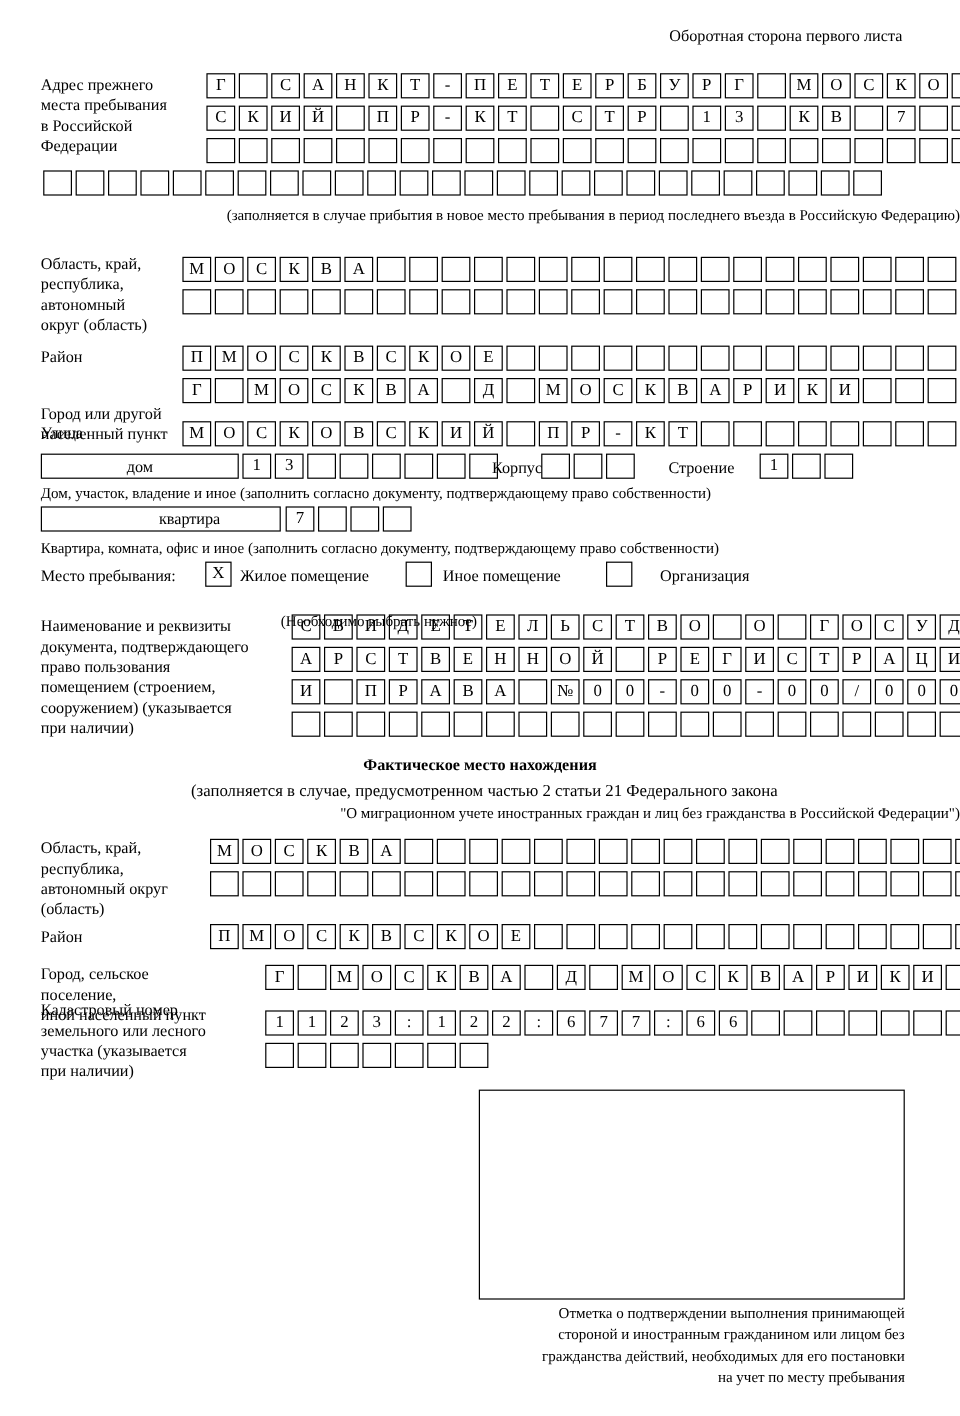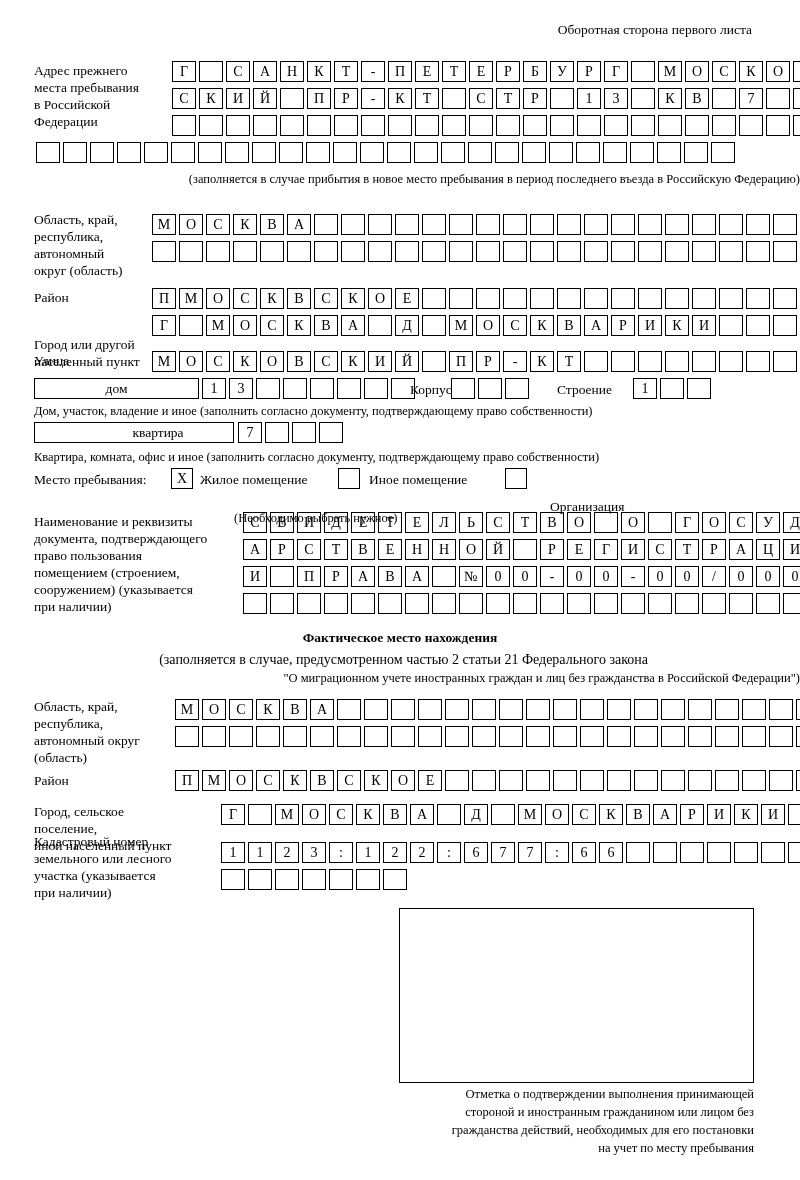--- a/index.html
+++ b/index.html
@@ -396,21 +396,21 @@
     <span class="cell"></span>
   </div>
   <div class="txt" style="left:34px; top:449px; font-size:12.5px;">Квартира, комната, офис и иное (заполнить согласно документу, подтверждающему право собственности)</div>
 
   <div class="txt" style="left:34px; top:471px;">Место пребывания:</div>
   <span class="checkbox" style="position:absolute; left:171px; top:468px;">X</span>
   <div class="txt" style="left:200px; top:471px;">Жилое помещение</div>
   <span class="checkbox" style="position:absolute; left:338px; top:468px;"></span>
   <div class="txt" style="left:369px; top:471px;">Иное помещение</div>
   <span class="checkbox" style="position:absolute; left:505px; top:468px;"></span>
-  <div class="txt" style="left:550px; top:498px;">Организация</div>
+  <div class="txt" style="left:550px; top:471px;">Организация</div>
   <div class="txt" style="left:234px; top:490px; font-size:12.5px;margin-top:20px;">(Необходимо выбрать нужное)</div>
 
   <div class="txt lbl" style="left:34px; top:513px; width:205px;">Наименование и реквизиты
 документа, подтверждающего
 право пользования
 помещением (строением,
 сооружением) (указывается
 при наличии)</div>
 
   <div class="cellrow" style="left:243px; top:512px;">

